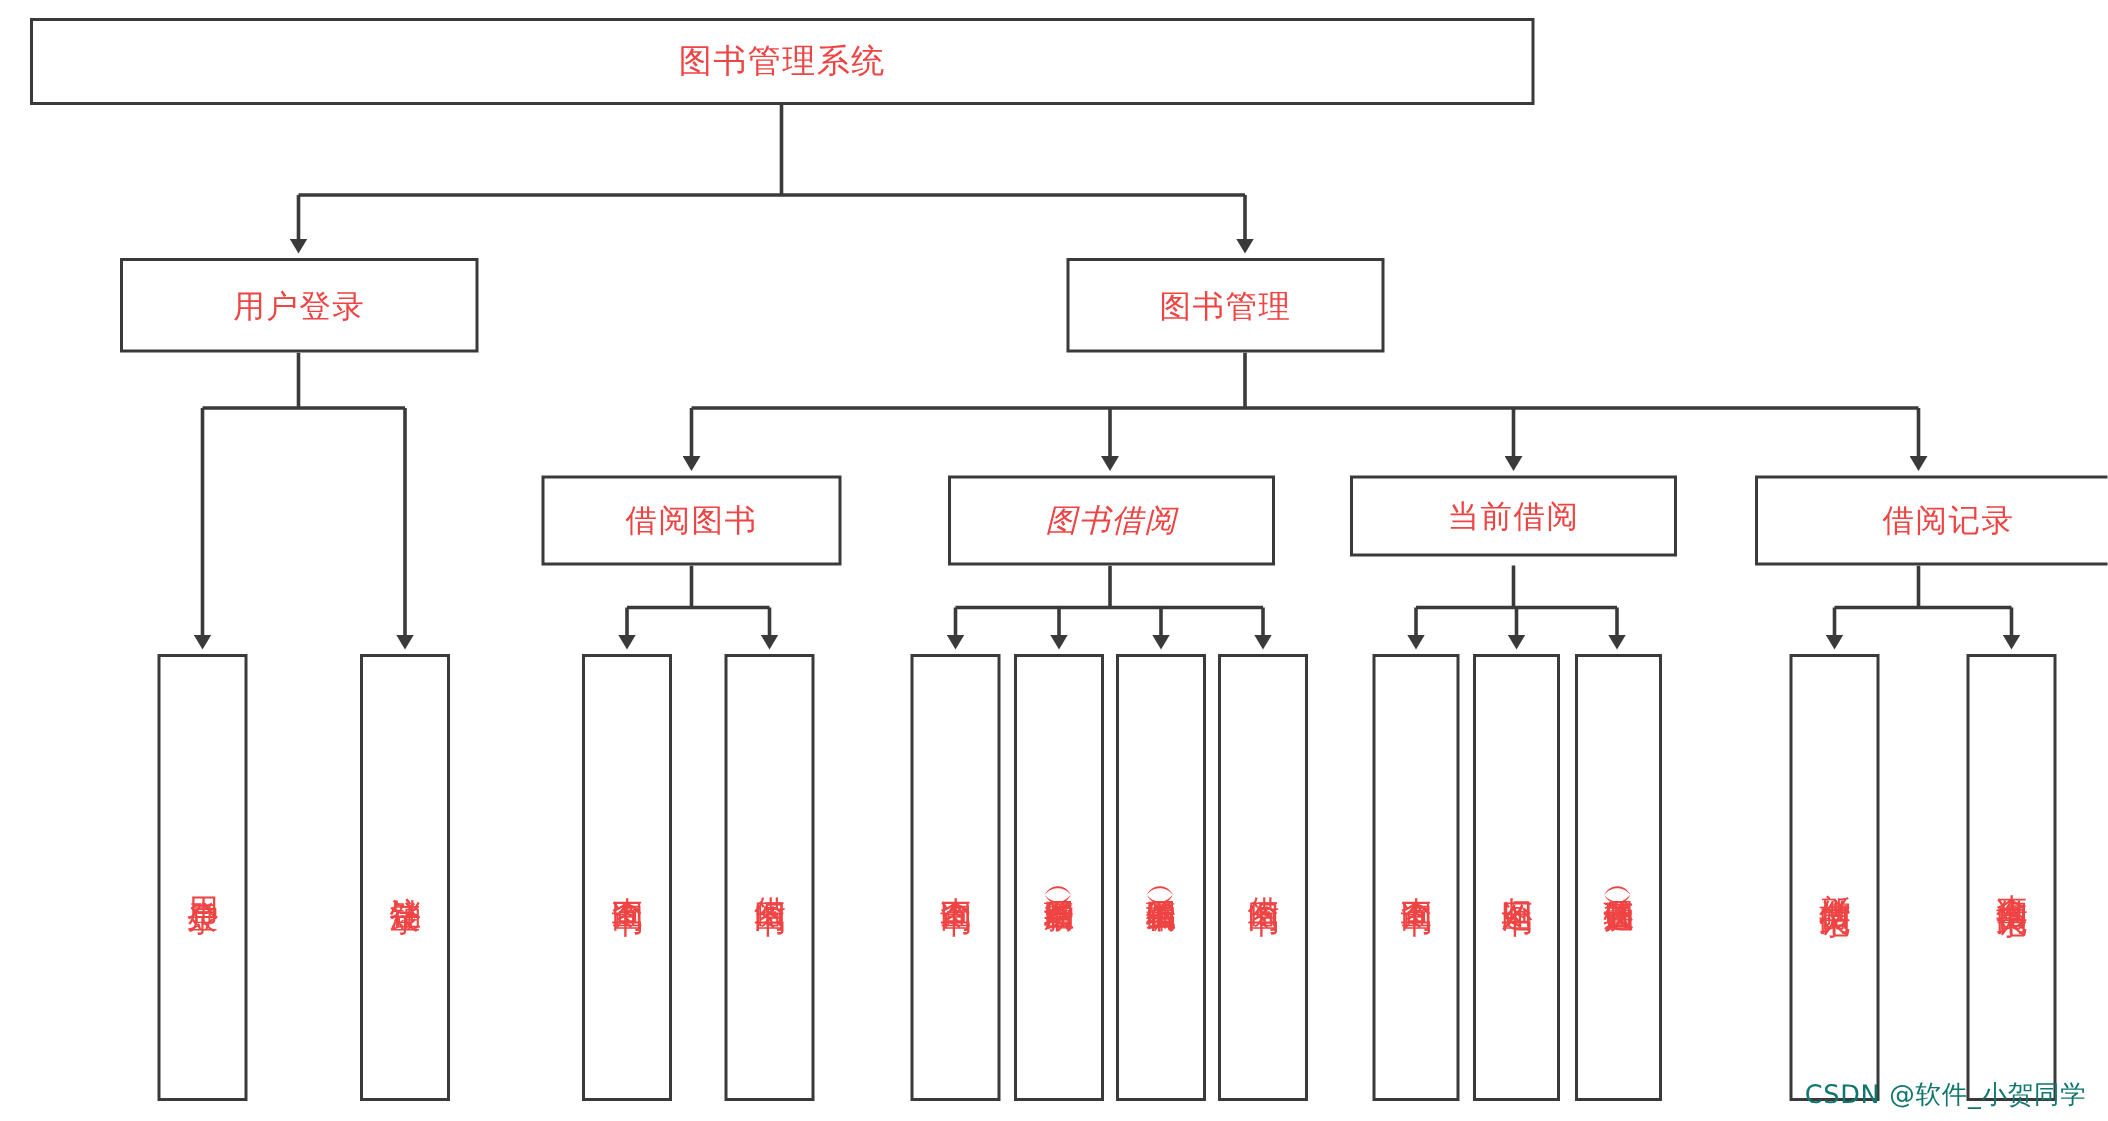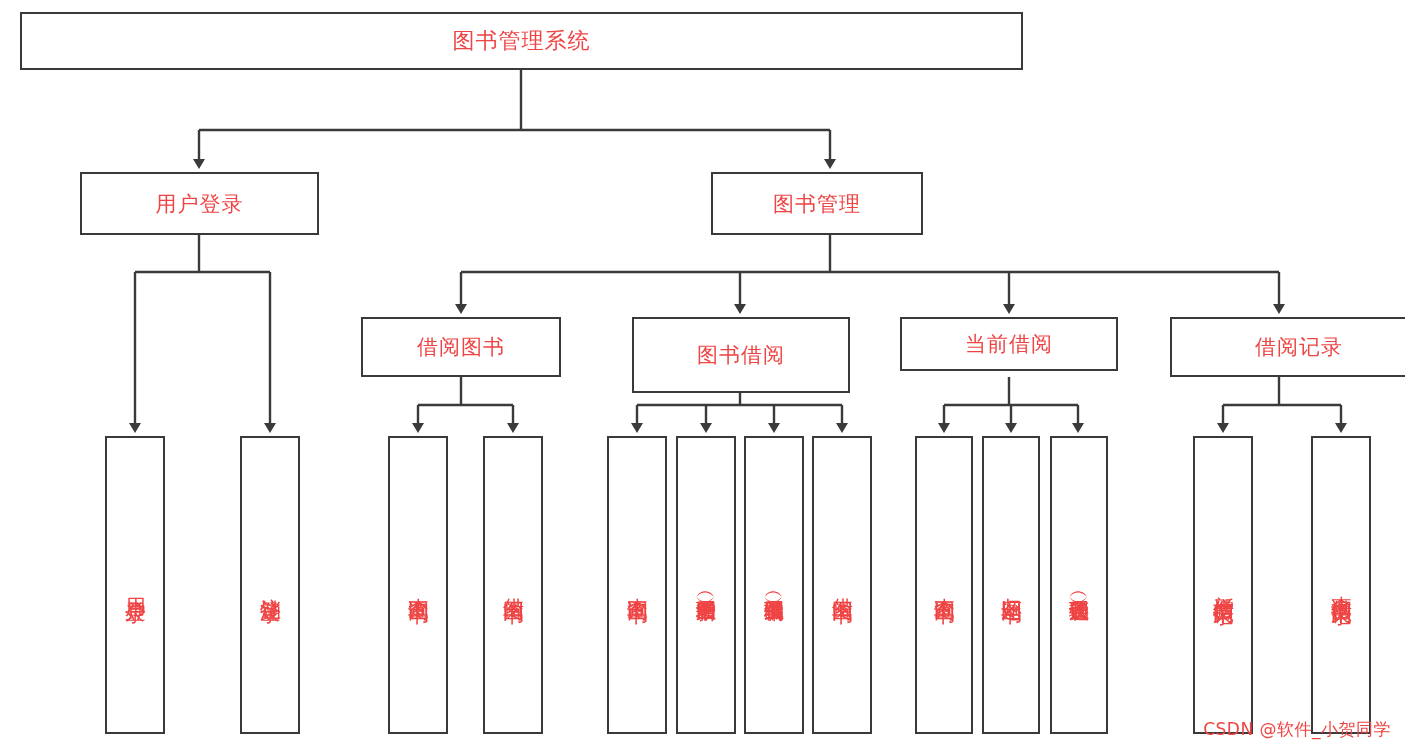--- a/index.html
+++ b/index.html
@@ -10,21 +10,21 @@
   .node{position:absolute;box-sizing:border-box;background:#ffffff;
         border:2px solid #3a3a3a;display:flex;align-items:center;
         justify-content:center;color:#ef4444;}
   .node.h{font-size:21px;letter-spacing:1px;}
   .node.root{font-size:22px;}
   .node.v{writing-mode:vertical-rl;text-orientation:upright;
           font-size:21px;line-height:1.18;letter-spacing:2px;
           padding:5px 0;}
   .node.v.tight{letter-spacing:0px;line-height:1.05;font-size:20px;}
   .watermark{position:absolute;right:14px;bottom:6px;font-size:17px;
-             color:#ef4444;white-space:nowrap;letter-spacing:.5px;}
+             color:#0f766e;white-space:nowrap;letter-spacing:.5px;}
 </style>
 </head>
 <body>
 
 <div id="stage">
 
   <svg id="wires" viewBox="0 0 1405 747">
     <defs>
       <marker id="ar" markerWidth="10" markerHeight="12" refX="1" refY="6" orient="auto" markerUnits="userSpaceOnUse">
         <path d="M0,0 L10,6 L0,12 z" fill="#3a3a3a"></path>
@@ -73,21 +73,21 @@
       <path d="M1341,405 L1341,424" marker-end="url(#ar)"></path>
     </g>
   </svg>
 
   <div class="node h root" style="left:20px;top:12px;width:1003px;height:58px;">图书管理系统</div>
 
   <div class="node h" style="left:80px;top:172px;width:239px;height:63px;">用户登录</div>
   <div class="node h" style="left:711px;top:172px;width:212px;height:63px;">图书管理</div>
 
   <div class="node h" style="left:361px;top:317px;width:200px;height:60px;">借阅图书</div>
-  <div class="node h" style="left:632px;top:317px;width:218px;height:76px;">图书借阅</div>
+  <div class="node h" style="left:632px;top:317px;width:218px;height:60px;font-style:italic;">图书借阅</div>
   <div class="node h" style="left:900px;top:317px;width:218px;height:54px;">当前借阅</div>
   <div class="node h" style="left:1170px;top:317px;width:258px;height:60px;">借阅记录</div>
 
   <div class="node v" style="left:105px;top:436px;width:60px;height:298px;">用户登录</div>
   <div class="node v" style="left:240px;top:436px;width:60px;height:298px;">注销登录</div>
 
   <div class="node v" style="left:388px;top:436px;width:60px;height:298px;">查询图书</div>
   <div class="node v" style="left:483px;top:436px;width:60px;height:298px;">借阅图书</div>
 
   <div class="node v" style="left:607px;top:436px;width:60px;height:298px;">查询图书</div>

